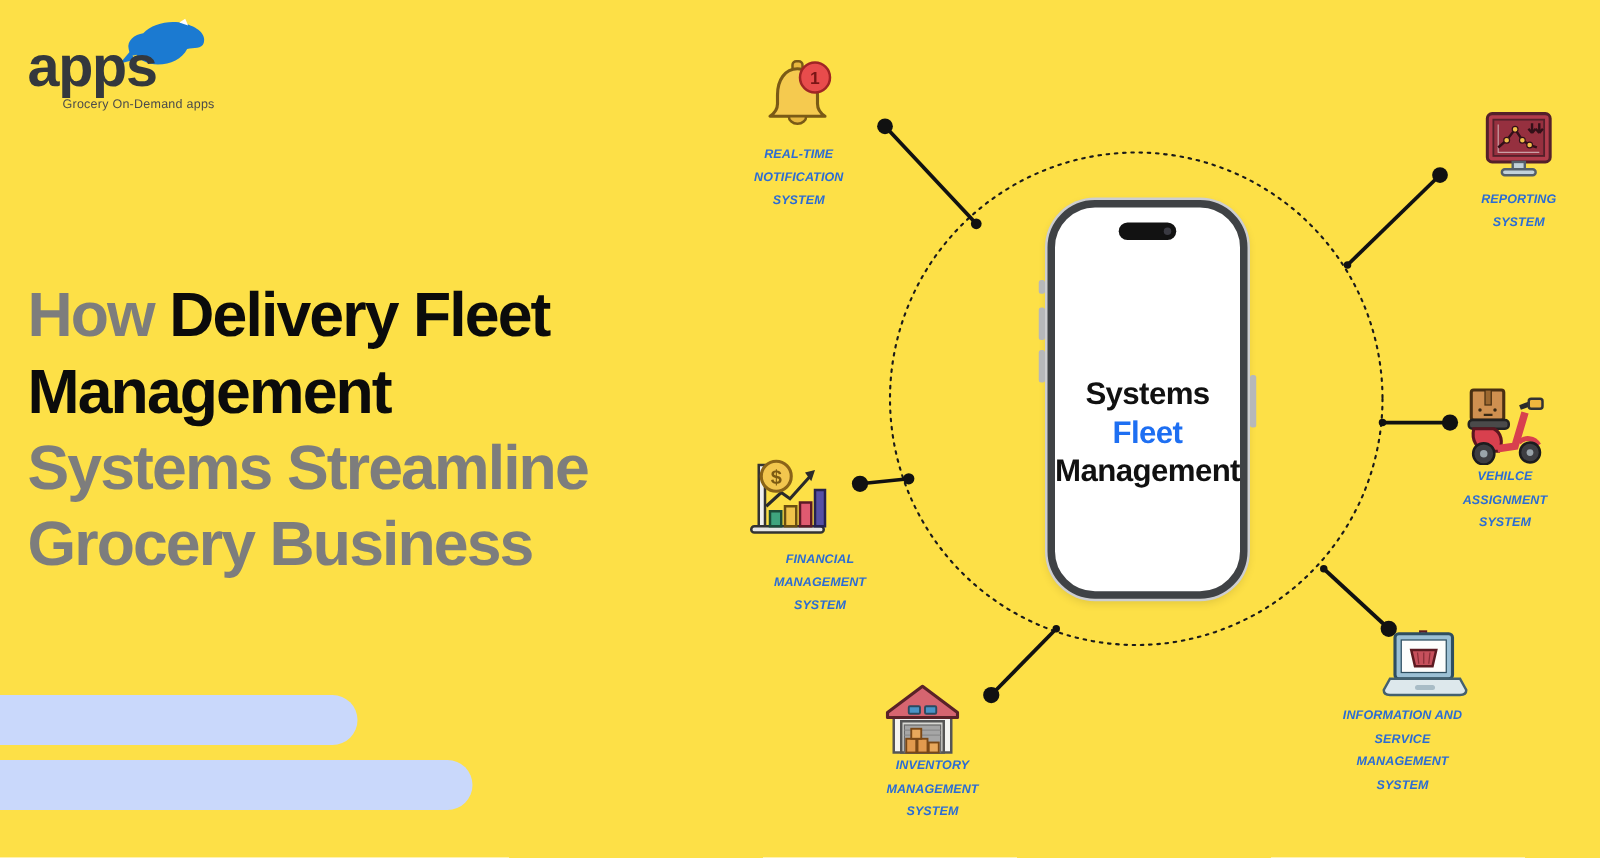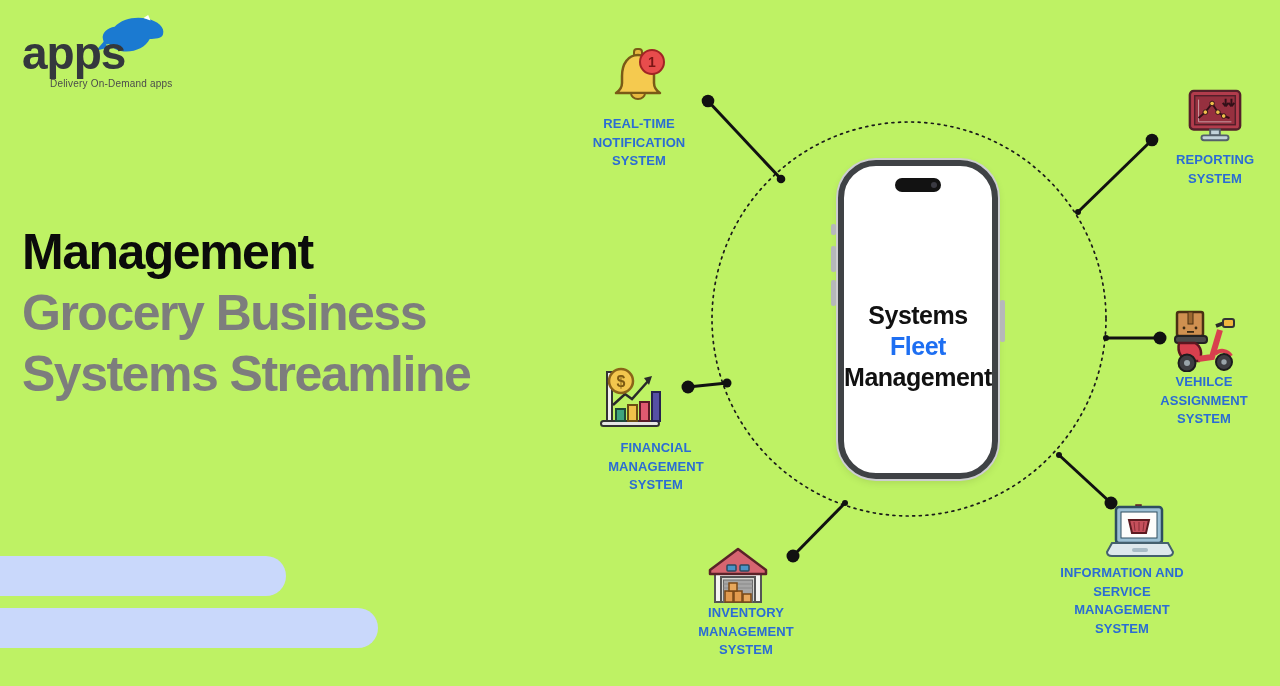--- a/index.html
+++ b/index.html
@@ -1,17 +1,17 @@
 <!DOCTYPE html>
 <html><head>
 <meta charset="utf-8">
 <style>
   html,body{margin:0;padding:0;background:#ffffff;}
   #stage{
-    position:relative;width:1280px;height:686px;overflow:hidden;background:#bef264;
+    position:relative;width:1280px;height:686px;overflow:hidden;background:#fde047;
     font-family:"Liberation Sans",sans-serif;
   }
   
   .logo{position:absolute;left:20px;top:8px;width:220px;height:80px;}
   .logo .rhino{position:absolute;left:72px;top:6px;width:78px;height:44px;}
   .logo .brand{position:absolute;left:2px;top:18px;font-size:46px;font-weight:700;color:#34383d;letter-spacing:-1px;}
   .logo .tagline{position:absolute;left:30px;top:70px;font-size:10px;color:#4b4b4b;letter-spacing:.2px;}
   
   .title{position:absolute;left:22px;top:222px;width:560px;font-weight:700;font-size:50px;line-height:61px;letter-spacing:-1.5px;}
   .t-gray{color:#7d7d7d;}
@@ -34,21 +34,21 @@
   .sb-l1{left:831px;top:224px;height:11px;}
   .sb-l2{left:831px;top:246px;height:26px;}
   .sb-l3{left:831px;top:280px;height:26px;}
   .sb-r1{left:1000px;top:300px;height:42px;}
   .phone-text{position:absolute;left:0;right:0;top:134px;text-align:center;font-weight:700;font-size:25px;line-height:31px;letter-spacing:-.5px;color:#111;}
   .phone-text .blue{color:#1e6ff2;}
   
   .sys-icon{position:absolute;}
   .sys-label{
     position:absolute;text-align:center;white-space:pre-line;
-    color:#2b6cd4;font-weight:700;font-size:13px;line-height:18.5px;letter-spacing:.1px;
+    color:#2b6cd4;font-weight:700;font-size:10px;line-height:18.5px;letter-spacing:.1px;font-style:italic;
   }
   .lb-notification{left:549px;top:115px;width:180px;}
   .lb-reporting{left:1125px;top:151px;width:180px;}
   .lb-financial{left:566px;top:439px;width:180px;}
   .lb-vehicle{left:1114px;top:373px;width:180px;}
   .lb-inventory{left:656px;top:604px;width:180px;}
   .lb-information{left:1017px;top:564px;width:210px;}
   .ic-bell{left:604px;top:45px;width:68px;height:66px;}
   .ic-monitor{left:1186px;top:87px;width:58px;height:60px;}
   .ic-financial{left:597px;top:364px;width:66px;height:68px;}
@@ -61,27 +61,28 @@
 
 <div id="stage">
 
   <div class="logo">
     <svg class="rhino" viewBox="0 0 100 54">
       <path fill="#1b7ad1" d="M14 31 C12 23 20 16 29 15 C38 5 57 1 71 5 C84 8 94 16 91 25 C89 31 81 30 74 31 C69 41 57 47 44 47 C34 47 26 43 22 37 C18 39 15 37 14 31 Z"></path>
       <path fill="#1b7ad1" d="M16 33 L5 46 L20 42 Z"></path>
       <path fill="#ffffff" d="M66 4 L72 0 L75 7 Z"></path>
     </svg>
     <div class="brand">apps</div>
-    <div class="tagline">Delivery On-Demand apps</div>
+    <div class="tagline">Grocery On-Demand apps</div>
   </div>
 
   <div class="title">
+    <div><span class="t-gray">How</span> <span class="t-black">Delivery Fleet</span></div>
     <div class="t-black">Management</div>
+    <div class="t-gray">Systems Streamline</div>
     <div class="t-gray">Grocery Business</div>
-    <div class="t-gray">Systems Streamline</div>
   </div>
 
   <div class="decor-bar bar1"></div>
   <div class="decor-bar bar2"></div>
 
   <svg class="overlay" viewBox="0 0 1280 686">
     <circle cx="909" cy="319" r="197" fill="none" stroke="#1a1a1a" stroke-width="1.7" stroke-dasharray="2 4.6" stroke-linecap="round"></circle>
     <g stroke="#111" stroke-width="3" fill="#111">
       <line x1="708" y1="101" x2="781" y2="179"></line>
         <circle cx="708" cy="101" r="6.3" stroke="none"></circle>

